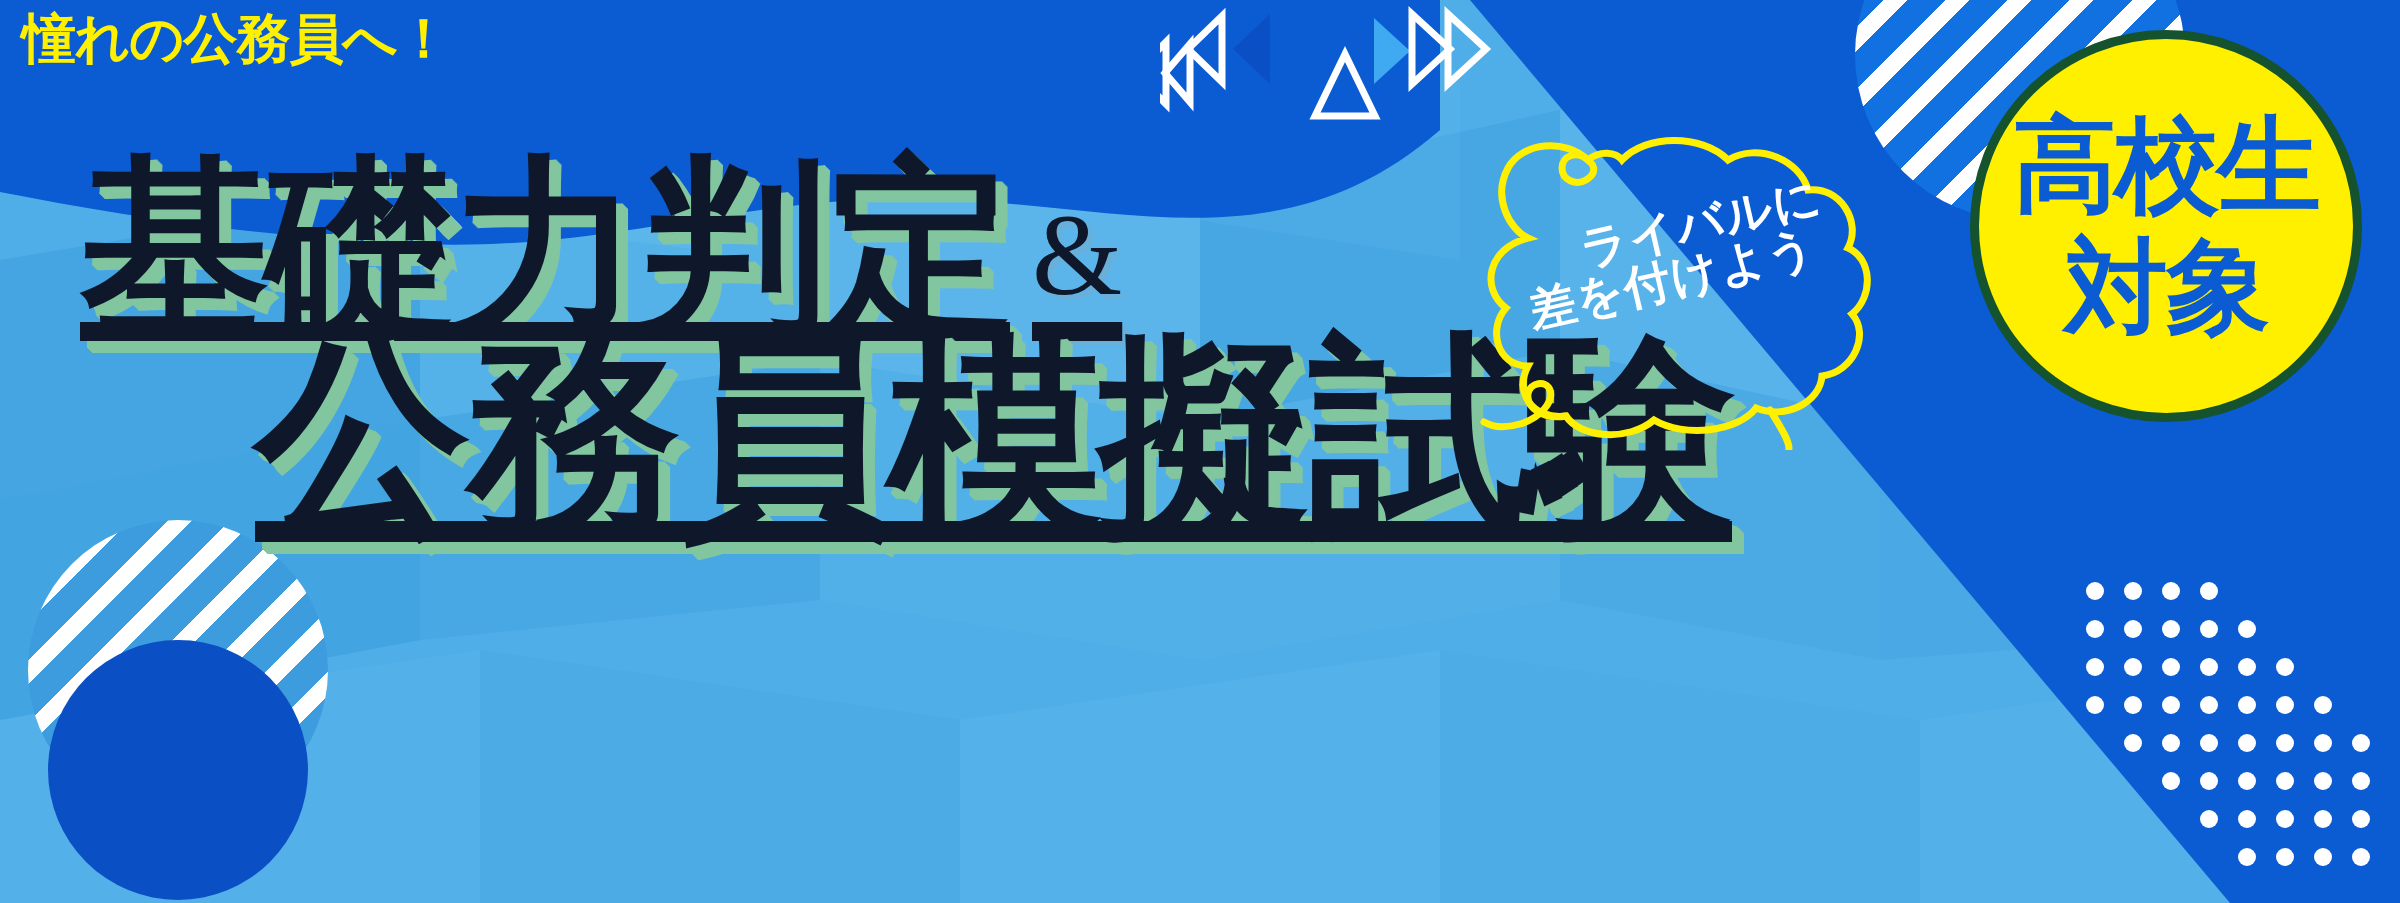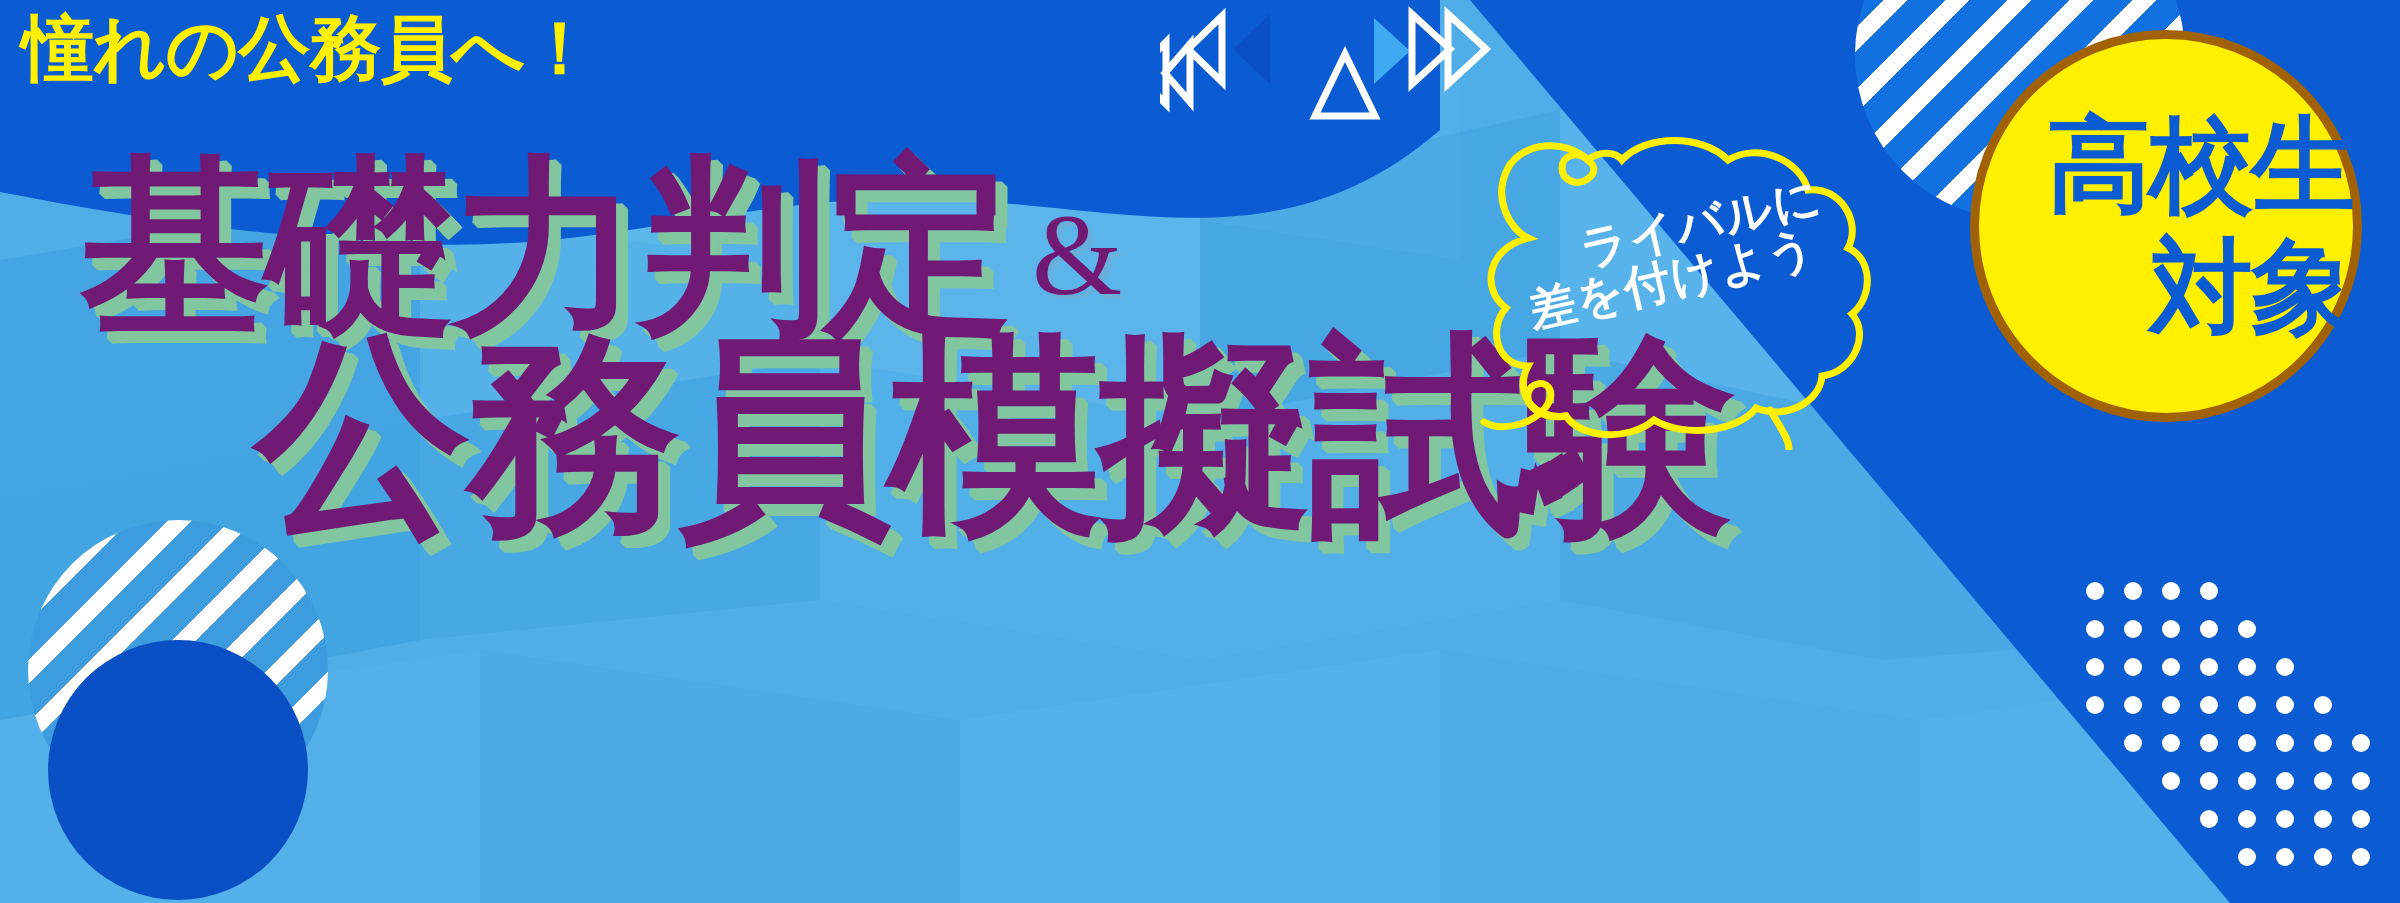--- a/index.html
+++ b/index.html
@@ -58,37 +58,38 @@
     position:absolute; right:5px; bottom:0px;
     width:320px; height:330px;
   }
 
   
   .arrows { position:absolute; left:1160px; top:-4px; width:340px; height:145px; }
 
   
   .top-head {
     position:absolute; left:22px; top:12px;
-    font-size:72px; line-height:1;
+    font-size:54px; line-height:1;
     font-weight:bold;
     color:#FFF000;
     letter-spacing:-1px;
     white-space:nowrap;
     z-index:30;
     font-family:"DejaVu Sans","Liberation Sans",sans-serif;
   }
 
   
   .main-head {
     position:absolute; left:80px; top:152px;
     z-index:25;
-    color:#701a75;
+    color:#0f172a;
     font-weight:bold;
     white-space:nowrap;
     font-family:"DejaVu Sans","Liberation Sans",sans-serif;
+    text-decoration:underline;
   }
   .head-line {
     line-height:1.0;
     white-space:nowrap;
     text-shadow:
        7px 7px 0 #82C6A0,
        8px 8px 0 #82C6A0,
        9px 9px 0 #82C6A0,
       10px 10px 0 #82C6A0,
       11px 11px 0 #82C6A0,
@@ -133,24 +134,24 @@
     white-space:nowrap;
     letter-spacing:1px;
   }
 
   
   .badge-circle {
     position:absolute; left:1970px; top:30px;
     width:392px; height:392px;
     border-radius:50%;
     background:#FFF000;
-    border:9px solid #a16207;
+    border:9px solid #14532d;
     z-index:45;
     display:flex; flex-direction:column;
-    align-items:flex-end; justify-content:center;
+    align-items:center; justify-content:center;
   }
   .badge-l1, .badge-l2 {
     color:#0B5BD3;
     font-weight:bold;
     font-size:104px;
     line-height:1.02;
     letter-spacing:-2px;
     font-family:"DejaVu Sans","Liberation Sans",sans-serif;
   }
   .badge-l2 { margin-top:16px; }

